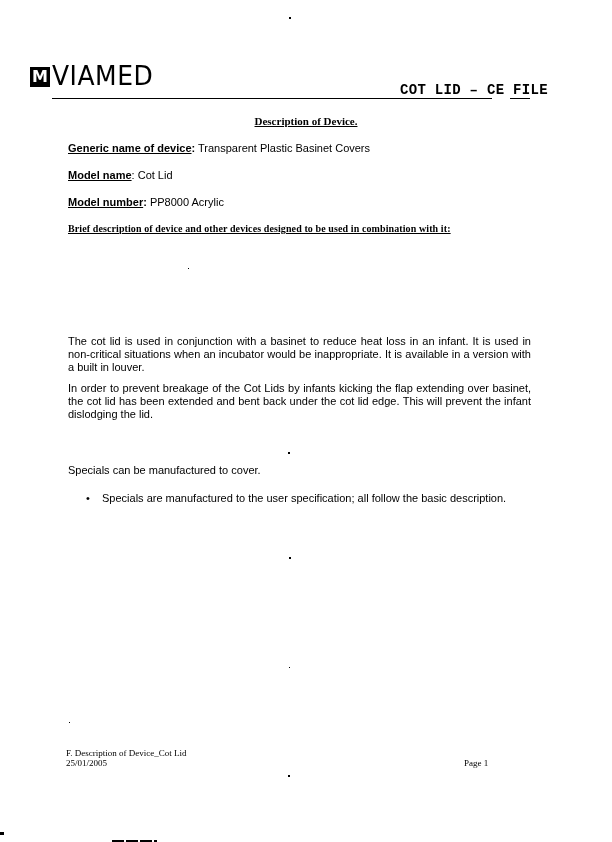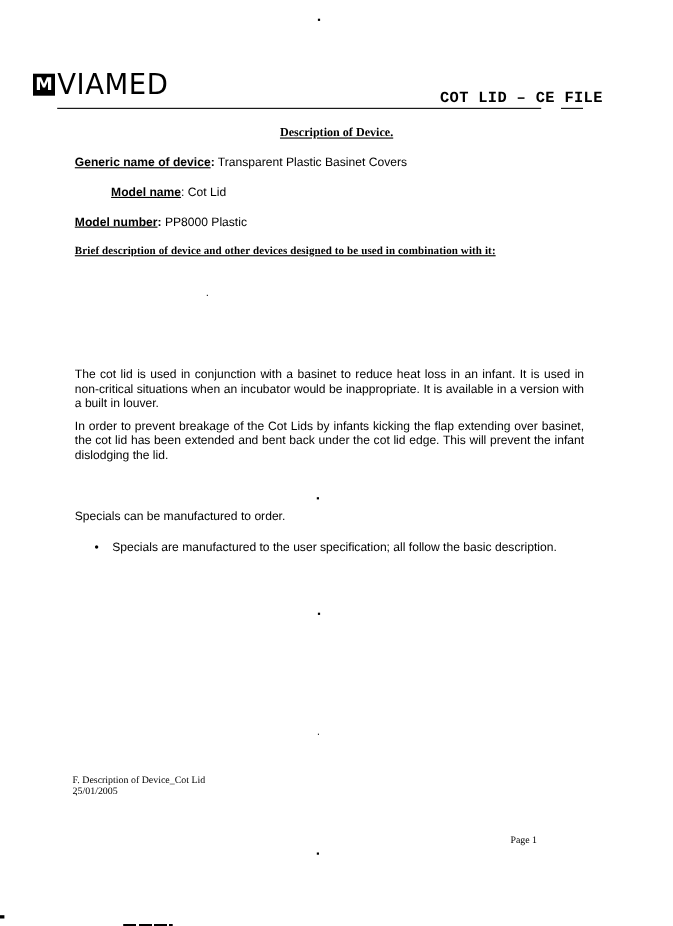--- a/index.html
+++ b/index.html
@@ -21,21 +21,21 @@
     .field .label { font-weight: bold; text-decoration: underline; }
     .field .colon { font-weight: bold; }
 
     .brief { position: absolute; left: 68px; top: 223px; font-family: "Liberation Serif", serif; font-size: 10px; font-weight: bold; text-decoration: underline; letter-spacing: 0.1px; }
 
     .para { position: absolute; left: 68px; width: 463px; font-family: "Liberation Sans", sans-serif; font-size: 11px; line-height: 13px; text-align: justify; }
     .bullet { position: absolute; left: 86px; top: 492px; width: 445px; font-family: "Liberation Sans", sans-serif; font-size: 11px; line-height: 13px; display: flex; }
     .bullet .dot { width: 16px; flex: 0 0 16px; }
     .bullet .txt { flex: 1; text-align: justify; }
 
-    .footer-left { position: absolute; left: 66px; top: 704px; font-family: "Liberation Serif", serif; font-size: 9px; line-height: 10px; }
+    .footer-left { position: absolute; left: 66px; top: 748px; font-family: "Liberation Serif", serif; font-size: 9px; line-height: 10px; }
     .footer-right { position: absolute; left: 464px; top: 758px; font-family: "Liberation Serif", serif; font-size: 9px; }
     .bottom-dashes { position: absolute; left: 112px; top: 840px; width: 45px; height: 2px; background: repeating-linear-gradient(90deg, #000 0 12px, #fff 12px 14px); }
   </style>
 </head>
 <body>
 
 <div class="page">
 
   <div class="speck" style="left:289px;top:17px;"></div>
 
@@ -46,35 +46,35 @@
 
   <div class="header-title">COT LID – CE FILE</div>
   <div class="header-rule"></div>
   <div class="header-rule-tail"></div>
 
   <div class="doc-heading">Description of Device.</div>
 
   <div class="field" style="top:142px;">
     <span class="label">Generic name of device</span><span class="colon">:</span><span> Transparent Plastic Basinet Covers</span>
   </div>
-  <div class="field" style="top:169px;margin-left:33px;">
+  <div class="field" style="top:169px;">
     <span class="label">Model name</span><span>:</span><span> Cot Lid</span>
   </div>
   <div class="field" style="top:196px;">
-    <span class="label">Model number</span><span class="colon">:</span><span> PP8000 Plastic</span>
+    <span class="label">Model number</span><span class="colon">:</span><span> PP8000 Acrylic</span>
   </div>
 
   <div class="brief">Brief description of device and other devices designed to be used in combination with it:</div>
 
   <div class="speck" style="left:188px;top:268px;width:1px;height:1px;"></div>
 
   <div class="para" style="top:335px;">The cot lid is used in conjunction with a basinet to reduce heat loss in an infant. It is used in non-critical situations when an incubator would be inappropriate. It is available in a version with a built in louver.</div>
   <div class="para" style="top:382px;">In order to prevent breakage of the Cot Lids by infants kicking the flap extending over basinet, the cot lid has been extended and bent back under the cot lid edge. This will prevent the infant dislodging the lid.</div>
   <div class="speck" style="left:288px;top:452px;"></div>
-  <div class="para" style="top:464px;">Specials can be manufactured to order.</div>
+  <div class="para" style="top:464px;">Specials can be manufactured to cover.</div>
 
   <div class="bullet">
     <span class="dot">•</span>
     <span class="txt">Specials are manufactured to the user specification; all follow the basic description.</span>
   </div>
 
   <div class="speck" style="left:289px;top:557px;"></div>
   <div class="speck" style="left:289px;top:667px;width:1px;height:1px;"></div>
   <div class="speck" style="left:69px;top:722px;width:1px;height:1px;"></div>
 

